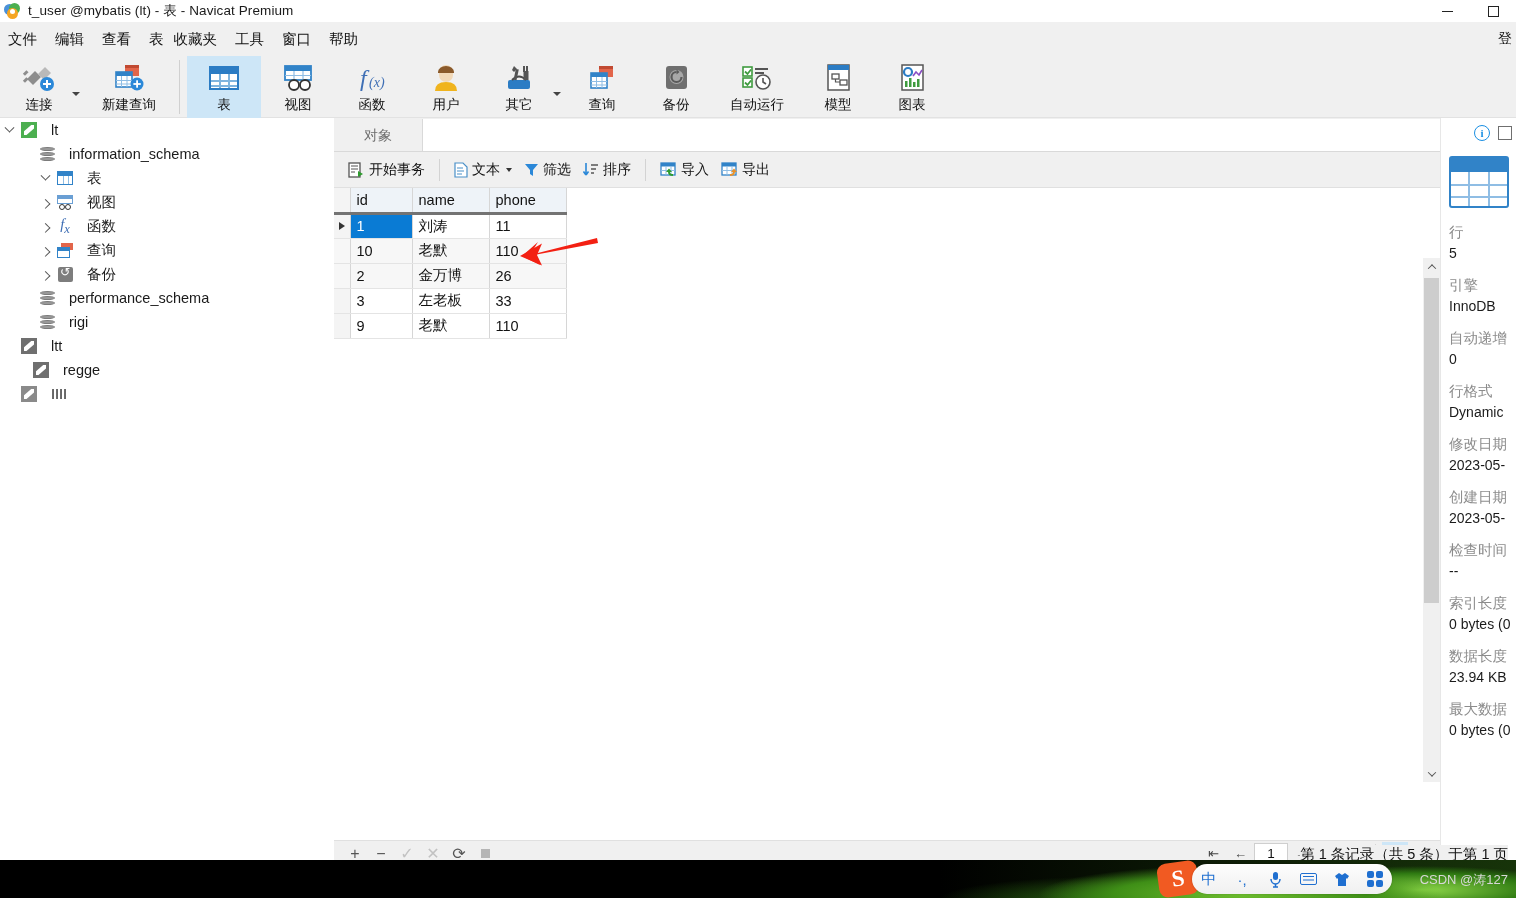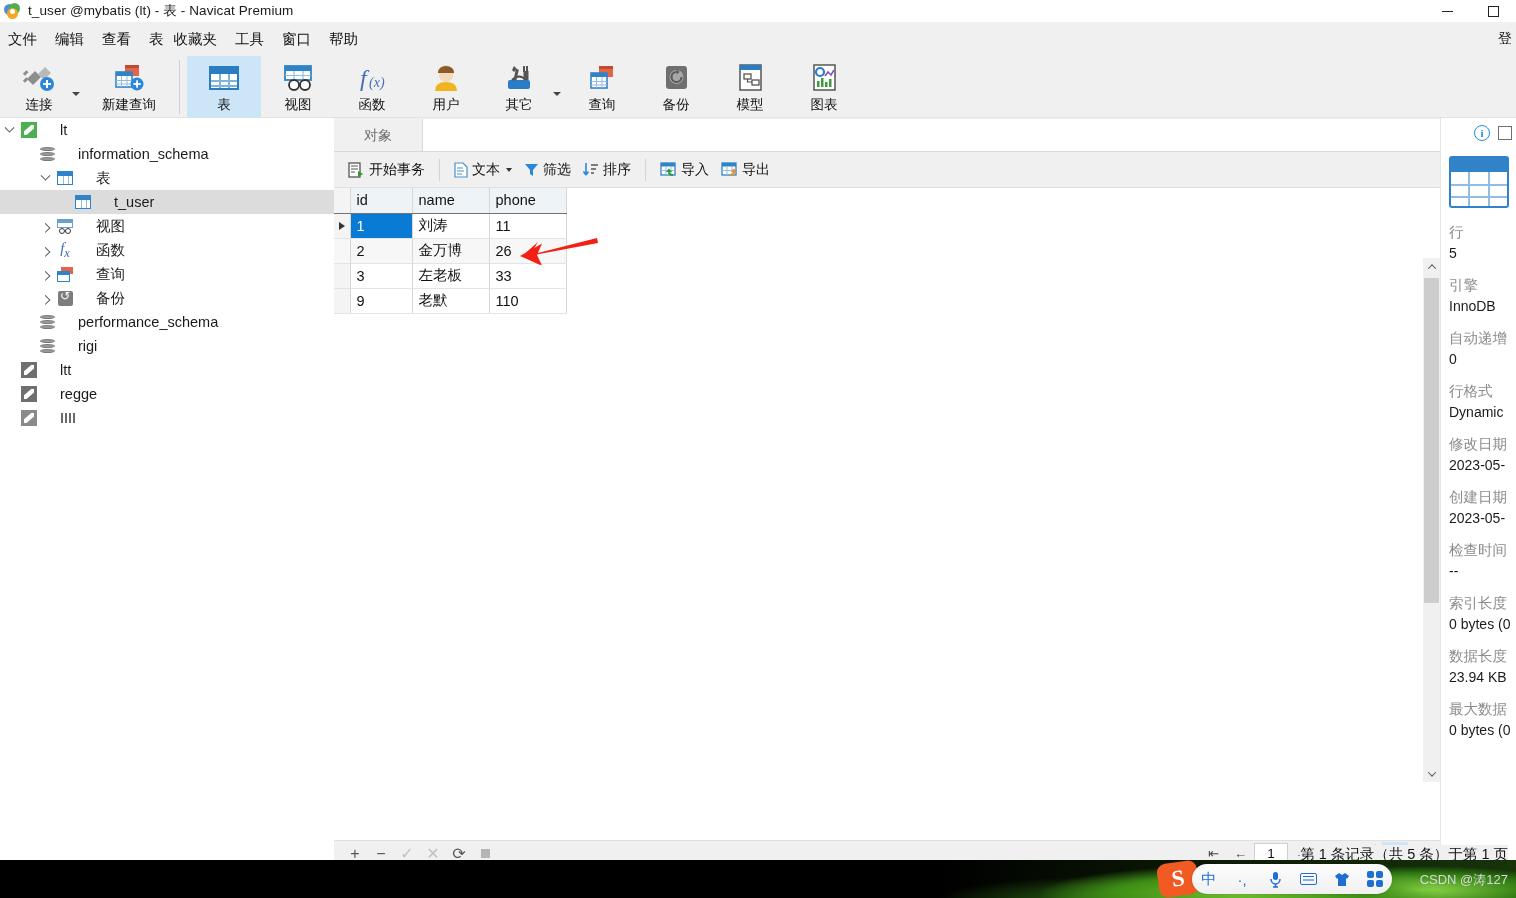--- a/index.html
+++ b/index.html
@@ -87,21 +87,21 @@
   .tree-row {
     height: 24px; display: flex; align-items: center; white-space: nowrap;
     font-size: 14.5px; color: #1b1b1b; cursor: default;
   }
   .tree-row.sel { background: #dcdcdc; }
   .twisty { width: 18px; height: 24px; display: flex; align-items: center; justify-content: center; flex: none; }
   .chev { width: 7px; height: 7px; border-right: 1.6px solid #555; border-bottom: 1.6px solid #555; }
   .chev.down { transform: rotate(45deg) translate(-2px,-2px); }
   .chev.right { transform: rotate(-45deg) translate(-1px,1px); }
   .ticon { width: 22px; height: 24px; display: flex; align-items: center; justify-content: center; flex: none; }
-  .tlabel { margin-left: 20px; }
+  .tlabel { margin-left: 11px; }
 
   .ic-conn { width: 16px; height: 16px; background: #4caf50; position: relative; }
   .ic-conn.grey { background: #6f6f6f; }
   .ic-conn.gr2 { background: #8a8a8a; }
   .ic-conn:after {
     content: ""; position: absolute; left: 3px; top: 3px; width: 10px; height: 10px;
     background: #fff; clip-path: polygon(100% 0, 100% 35%, 25% 100%, 0 100%, 0 62%, 72% 0);
   }
   .ic-db { width: 15px; height: 15px; position: relative; }
   .ic-db i {
@@ -155,21 +155,21 @@
   .mini-caret { width: 0; height: 0; border-left: 3.5px solid transparent; border-right: 3.5px solid transparent; border-top: 4px solid #333; margin-left: 6px; }
 
   .gridarea { position: absolute; left: 0; right: 0; top: 70px; bottom: 58px; background: #fff; overflow: hidden; }
 
   table.dgrid { border-collapse: collapse; font-size: 14.5px; table-layout: fixed; }
   table.dgrid th, table.dgrid td {
     border-right: 1px solid #d6d6d6; border-bottom: 1px solid #e4e4e4;
     padding: 0 6px; height: 25px; text-align: left; font-weight: normal;
     white-space: nowrap; overflow: hidden; color: #111;
   }
-  table.dgrid th { background: #eef3f8; border-bottom: 1px solid #737373; color: #111; margin-top: 8px; }
+  table.dgrid th { background: #eef3f8; border-bottom: 3px solid #737373; color: #111; margin-top: 8px; }
   table.dgrid .rowhdr { width: 16px; padding: 0; background: #f4f4f4; border-right: 1px solid #d6d6d6; text-align: center; }
   table.dgrid tr.alt td { background: #f7f7f7; }
   table.dgrid td.sel { background: #0a7bd4; color: #fff; }
   .rowmark { width: 0; height: 0; border-top: 4.5px solid transparent; border-bottom: 4.5px solid transparent; border-left: 6px solid #333; margin: 0 auto; }
   .col-id { width: 62px; } .col-name { width: 77px; } .col-phone { width: 77px; }
 
   
   .redarrow { position: absolute; pointer-events: none; }
 
   
@@ -440,20 +440,34 @@
         <svg width="32" height="30" viewBox="0 0 32 30">
           <rect x="6" y="3" width="21" height="23" rx="3" fill="#6f6f6f"></rect>
           <circle cx="16.5" cy="14" r="7" fill="#a8a8a8"></circle>
           <path d="M16.5 9 a5 5 0 1 0 5 5" fill="none" stroke="#5a5a5a" stroke-width="2.2"></path>
           <path d="M16.5 6.5 l0 5 3-2.5 z" fill="#5a5a5a"></path>
         </svg>
       </div>
       <div class="lbl">备份</div>
     </div>
 
+    <div class="tbtn" style="width:88px">
+      <div class="ic">
+        <svg width="36" height="30" viewBox="0 0 36 30">
+          <rect x="4" y="4" width="9" height="9" fill="#fff" stroke="#3f9b3f" stroke-width="1.6"></rect>
+          <path d="M6 8.5 l2.5 2.5 l3.5-4.5" fill="none" stroke="#3f9b3f" stroke-width="1.8"></path>
+          <rect x="4" y="15" width="9" height="9" fill="#fff" stroke="#3f9b3f" stroke-width="1.6"></rect>
+          <path d="M6 19.5 l2.5 2.5 l3.5-4.5" fill="none" stroke="#3f9b3f" stroke-width="1.8"></path>
+          <path d="M16 6 H29 M16 10 H25" stroke="#555" stroke-width="1.8"></path>
+          <circle cx="24" cy="19" r="7" fill="#fff" stroke="#555" stroke-width="1.6"></circle>
+          <path d="M24 15 V19 L27 21" fill="none" stroke="#555" stroke-width="1.6"></path>
+        </svg>
+      </div>
+      <div class="lbl">自动运行</div>
+    </div>
 
     <div class="tbtn" style="width:74px">
       <div class="ic">
         <svg width="32" height="30" viewBox="0 0 32 30">
           <rect x="6" y="2" width="21" height="25" fill="#fff" stroke="#555" stroke-width="1.5"></rect>
           <rect x="6" y="2" width="21" height="5" fill="#2b7cc4"></rect>
           <rect x="10" y="11" width="7" height="5" fill="#fff" stroke="#555" stroke-width="1.3"></rect>
           <rect x="18" y="17" width="7" height="5" fill="#fff" stroke="#555" stroke-width="1.3"></rect>
           <path d="M13.5 16 V19 H18" fill="none" stroke="#555" stroke-width="1.2"></path>
         </svg>
@@ -500,27 +514,20 @@
     </div>
     <div class="tree-row" style="padding-left:36px">
       <span class="twisty">
           <span class="chev down"></span>
         </span>
       <span class="ticon">
           <span class="ic-tbl"></span>
         </span>
       <span class="tlabel">表</span>
     </div>
-    <div class="tree-row sel" style="padding-left:54px">
-      <span class="twisty"></span>
-      <span class="ticon">
-          <span class="ic-tbl"></span>
-        </span>
-      <span class="tlabel">t_user</span>
-    </div>
     <div class="tree-row" style="padding-left:36px">
       <span class="twisty">
           <span class="chev right"></span>
         </span>
       <span class="ticon">
           <span class="ic-view">
             <span class="vb"></span>
             <span class="o1"></span>
             <span class="o2"></span>
           </span>
@@ -579,21 +586,21 @@
         </span>
       <span class="tlabel">rigi</span>
     </div>
     <div class="tree-row" style="padding-left:0px">
       <span class="twisty"></span>
       <span class="ticon">
           <span class="ic-conn grey"></span>
         </span>
       <span class="tlabel">ltt</span>
     </div>
-    <div class="tree-row" style="padding-left:0px">
+    <div class="tree-row" style="padding-left:12px">
       <span class="twisty"></span>
       <span class="ticon">
           <span class="ic-conn grey"></span>
         </span>
       <span class="tlabel">regge</span>
     </div>
     <div class="tree-row" style="padding-left:0px">
       <span class="twisty"></span>
       <span class="ticon">
           <span class="ic-conn gr2"></span>
@@ -689,20 +696,26 @@
           <tr>
             <td class="rowhdr">
                 <div class="rowmark"></div>
               </td>
             <td class="col-id sel">1</td>
             <td class="col-name">刘涛</td>
             <td class="col-phone">11</td>
           </tr>
           <tr class="alt">
             <td class="rowhdr"></td>
+            <td class="col-id">10</td>
+            <td class="col-name">老默</td>
+            <td class="col-phone">110</td>
+          </tr>
+          <tr class="alt">
+            <td class="rowhdr"></td>
             <td class="col-id">2</td>
             <td class="col-name">金万博</td>
             <td class="col-phone">26</td>
           </tr>
           <tr>
             <td class="rowhdr"></td>
             <td class="col-id">3</td>
             <td class="col-name">左老板</td>
             <td class="col-phone">33</td>
           </tr>

